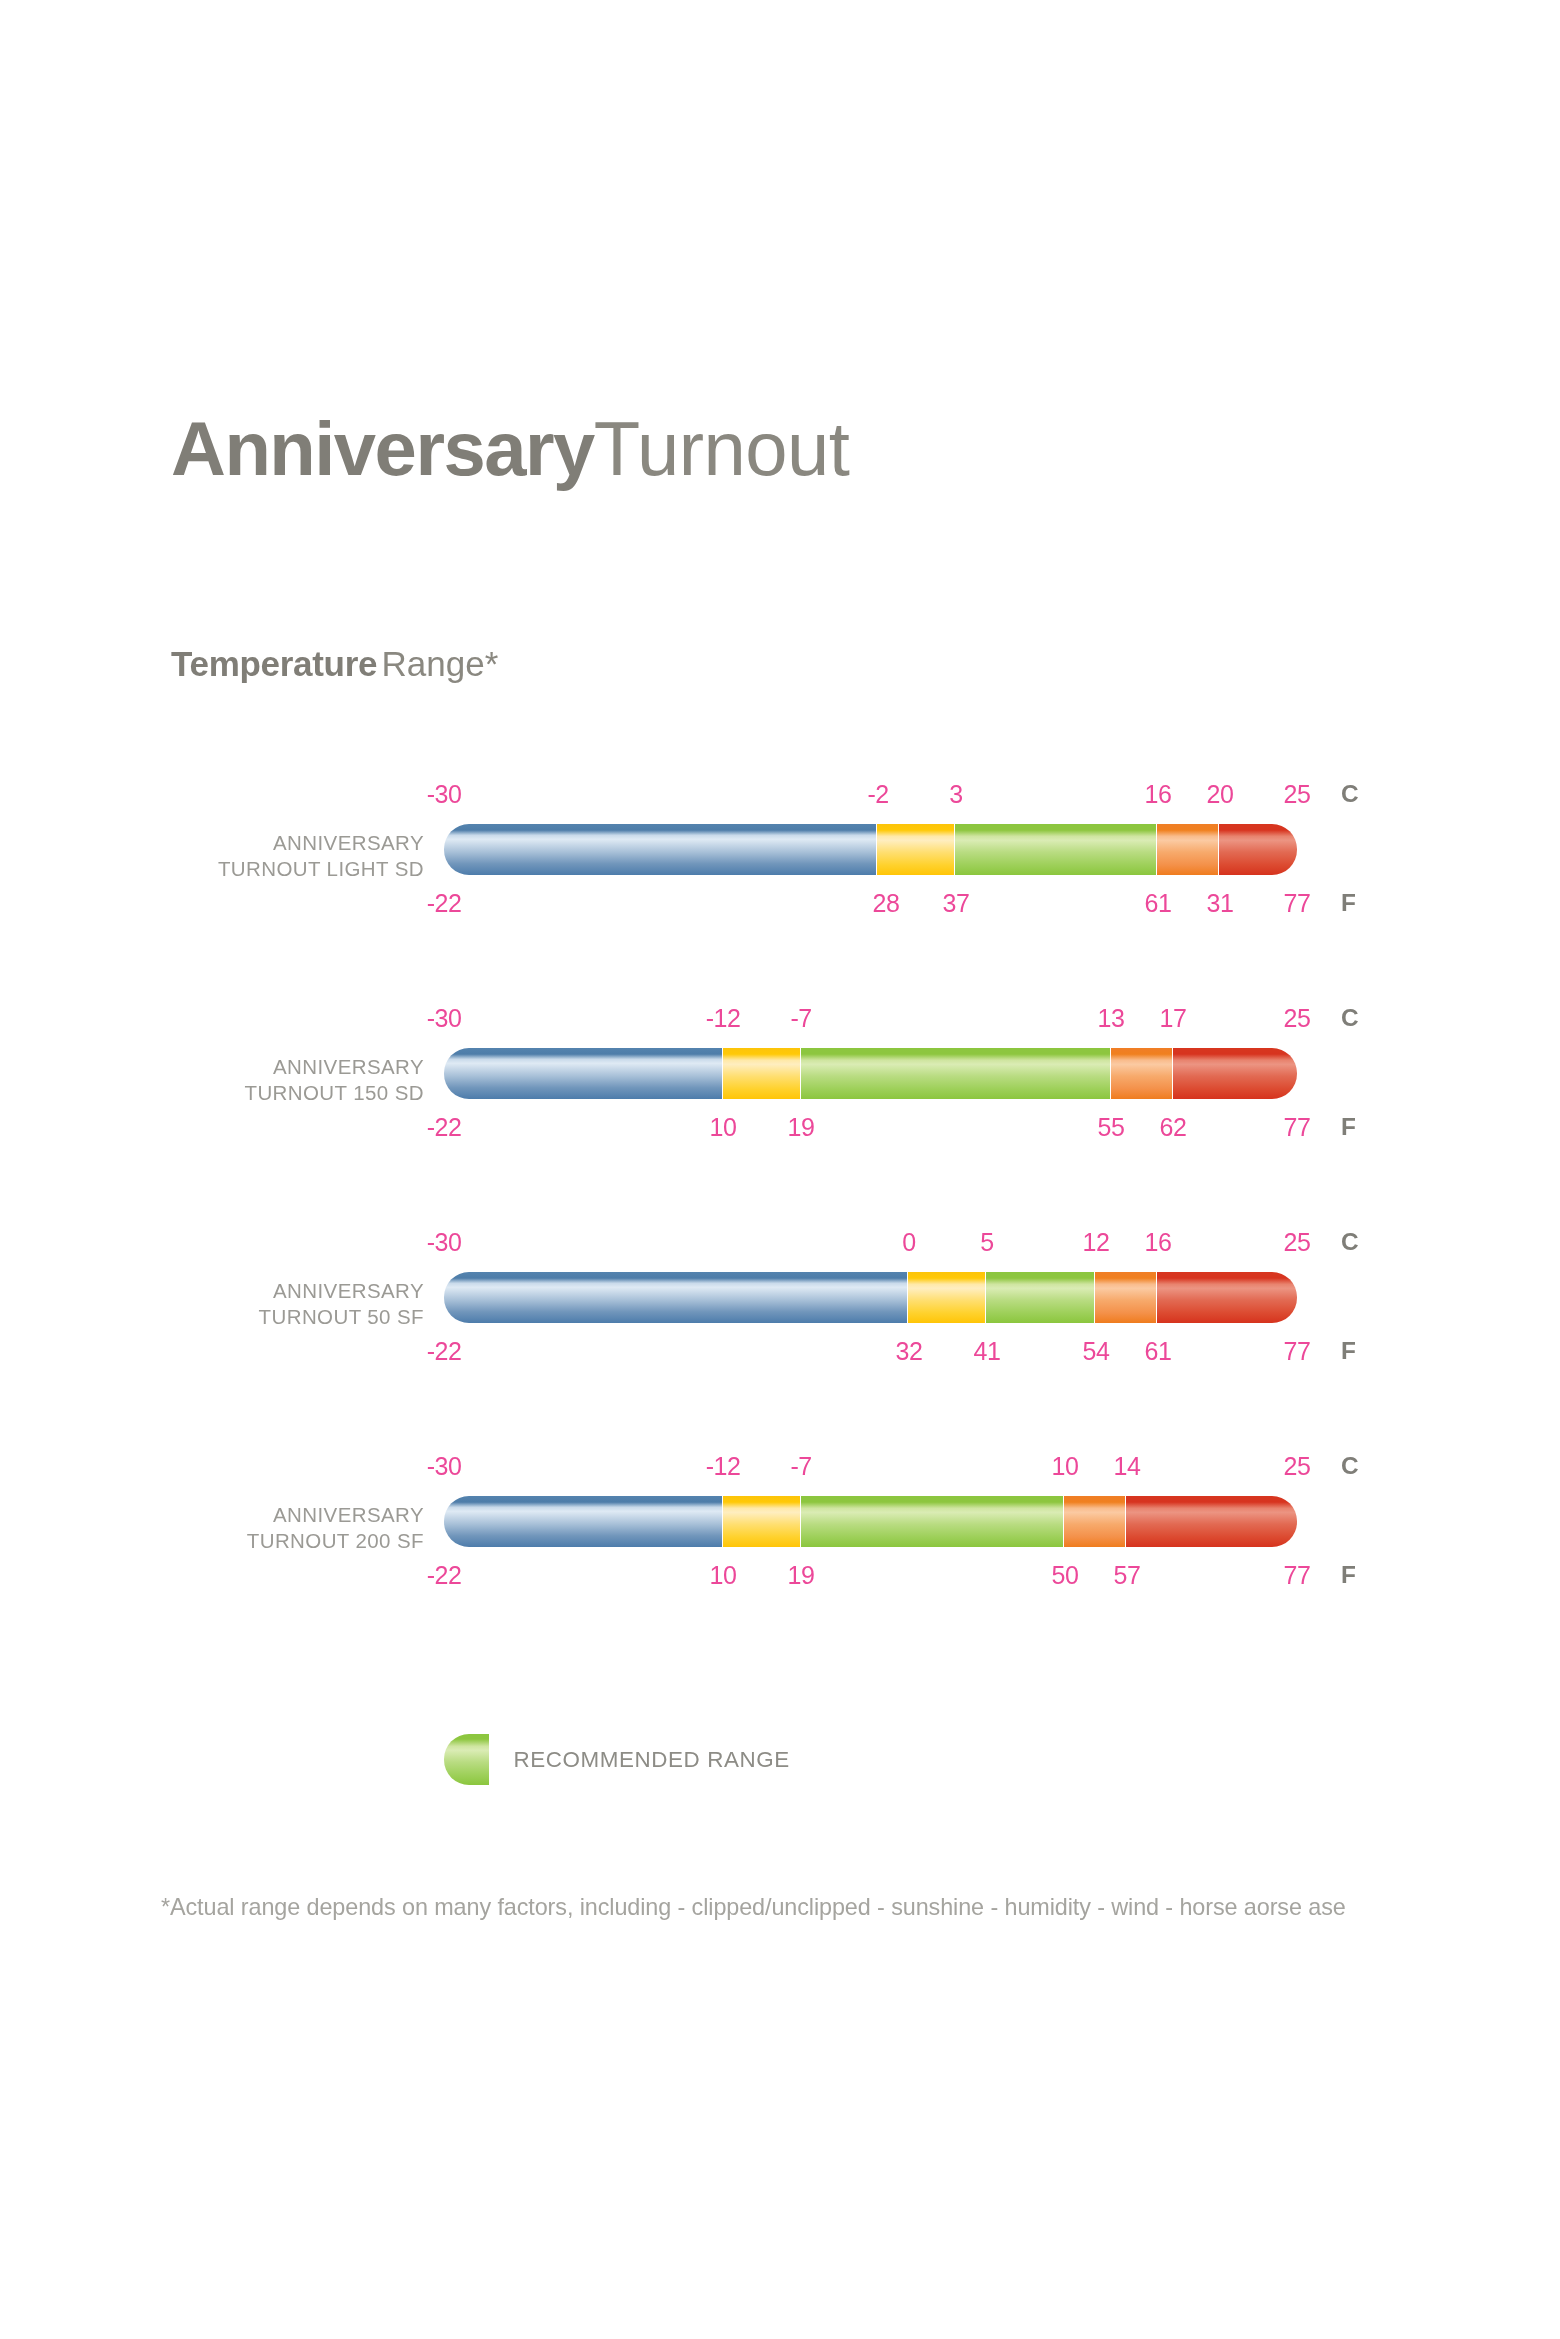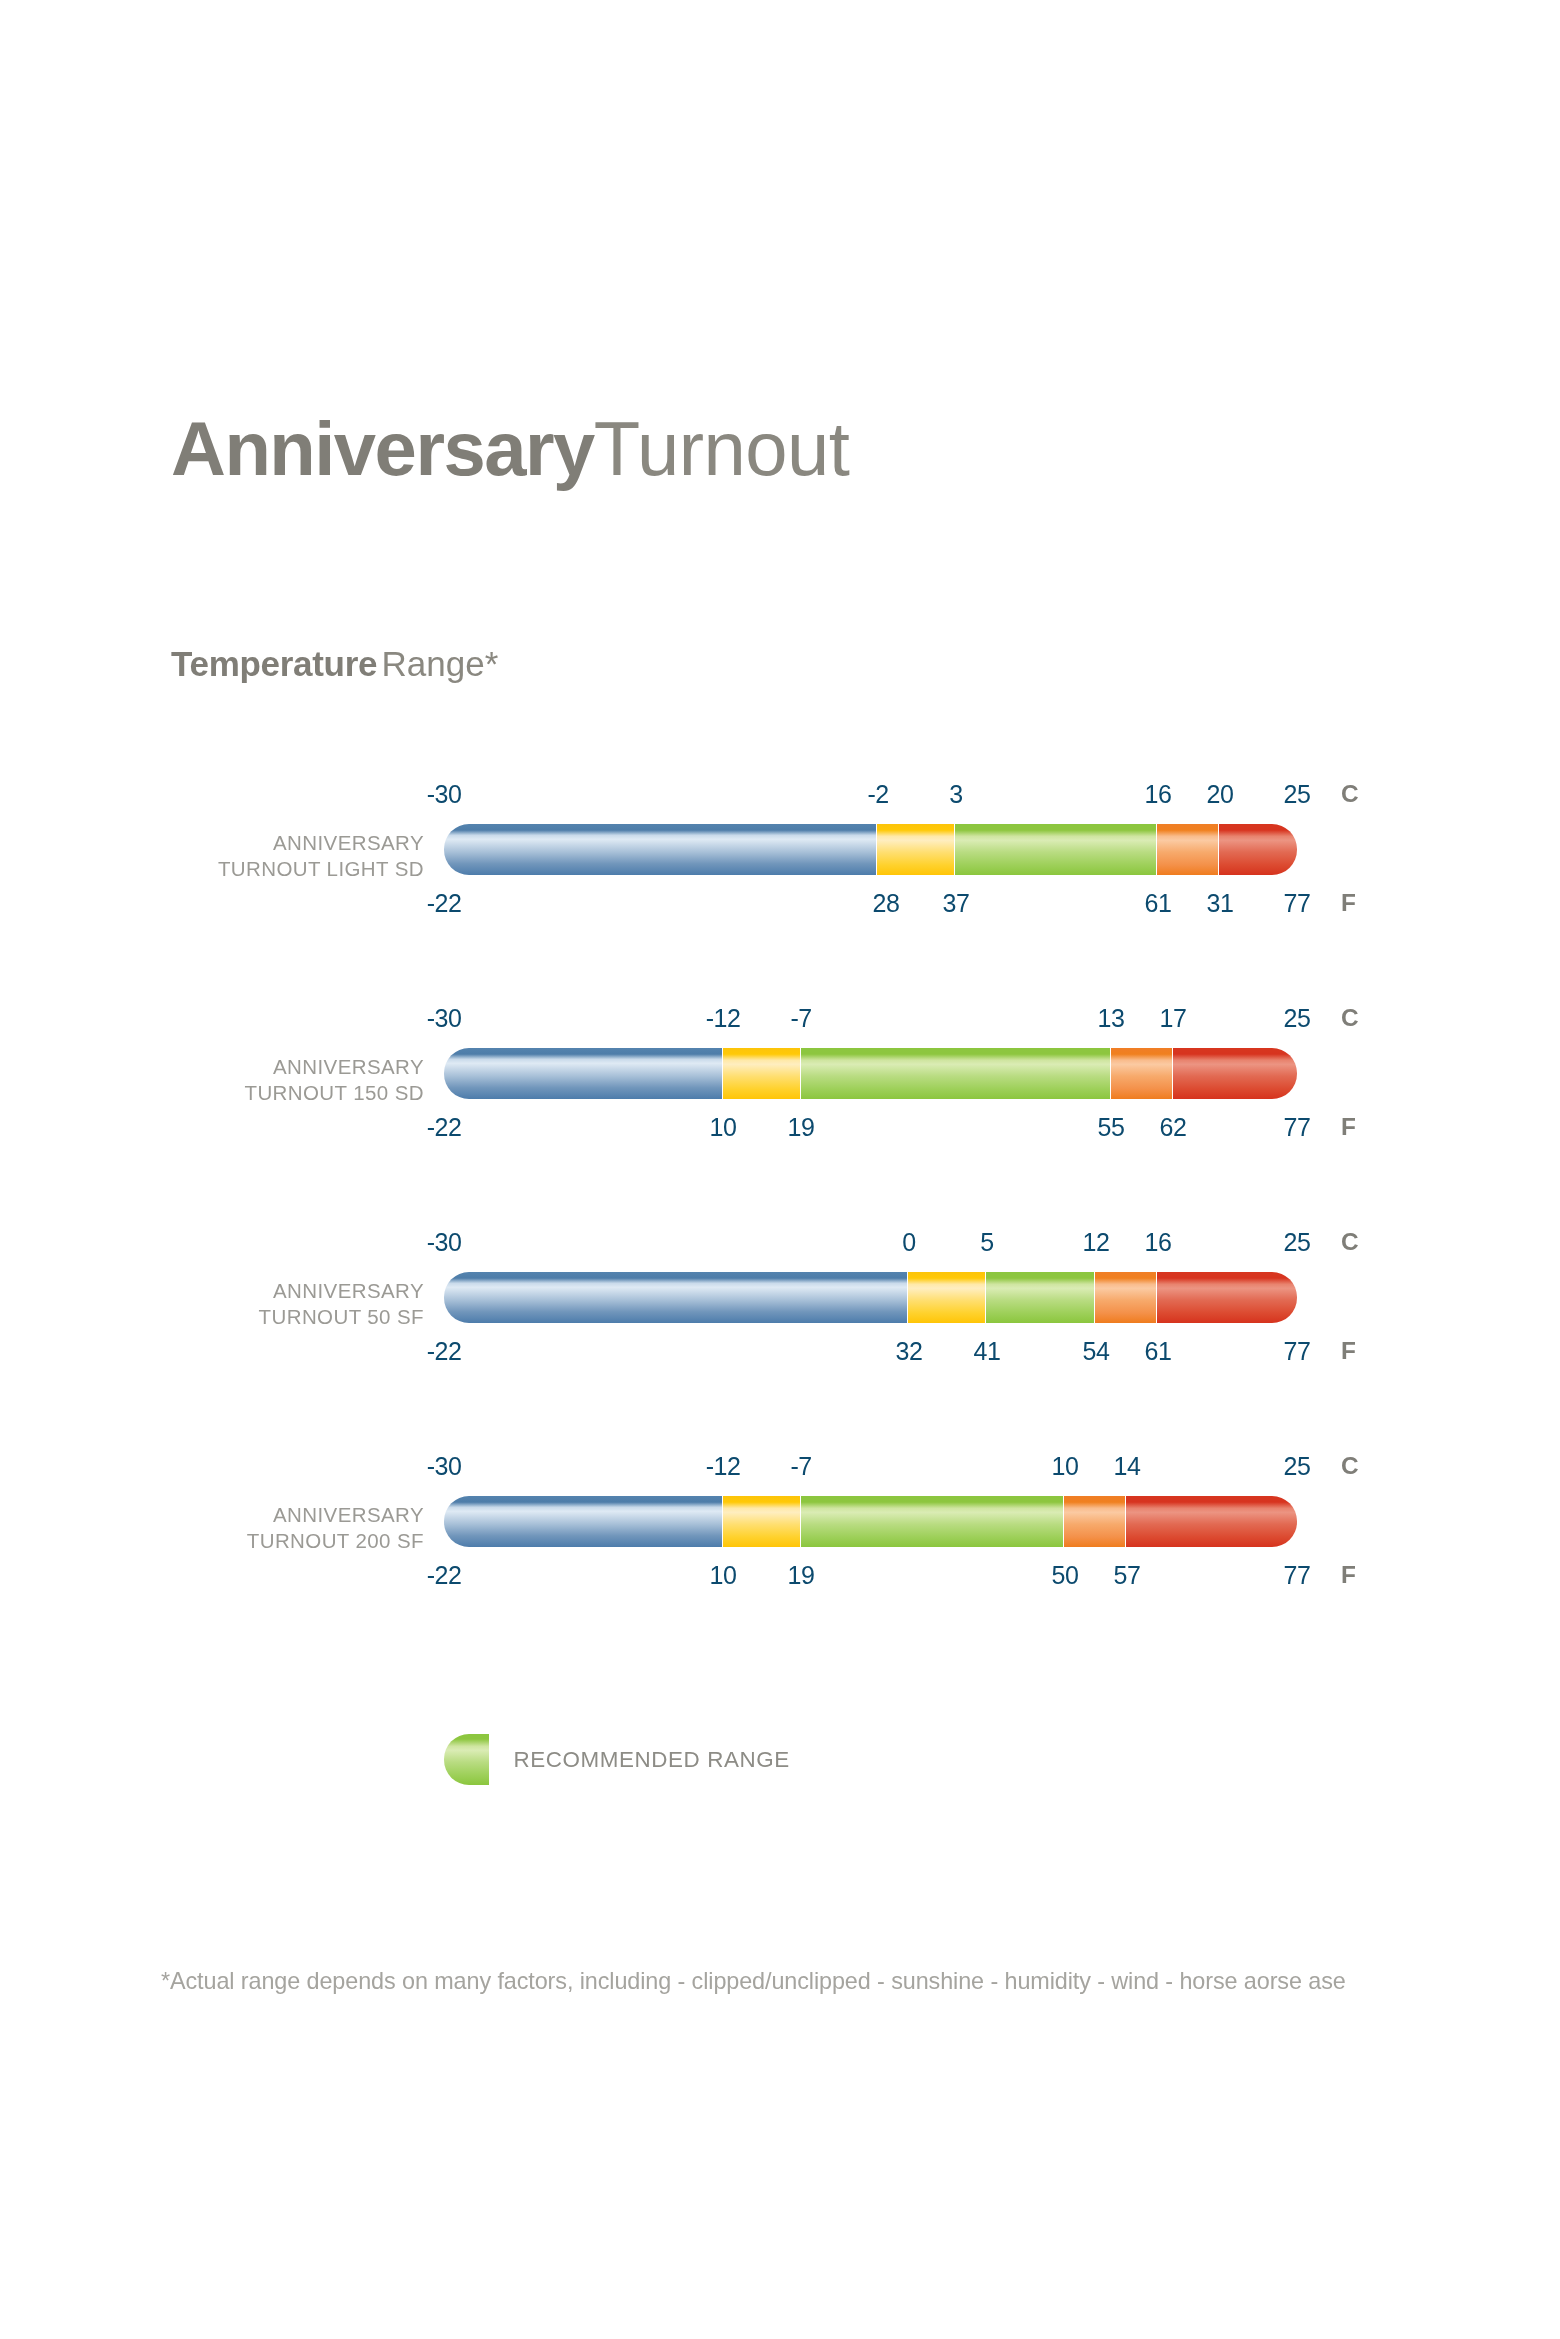--- a/index.html
+++ b/index.html
@@ -149,21 +149,21 @@
   }
 
   
 
   .ticks {
     position: absolute;
     left: 0;
     width: 853px;
     height: 29px;
     font-size: 25px;
-    color: #0c4a6e;
+    color: #ec4899;
     letter-spacing: -0.5px;
   }
   .ticks.top { top: 9.8px; }
   .ticks.bottom { top: 119px; }
 
   .tick {
     position: absolute;
     transform: translateX(-50%);
     white-space: nowrap;
   }
@@ -197,21 +197,21 @@
     margin-left: 24.4px;
     font-size: 22.4px;
     color: #8d8c86;
     letter-spacing: 0.6px;
   }
 
   
   .footnote {
     position: absolute;
     left: 161px;
-    top: 1968px;
+    top: 1894px;
     font-size: 23.4px;
     color: #a5a49f;
     white-space: nowrap;
     letter-spacing: -0.1px;
   }
 </style>
 </head>
 <body>
 
 <div class="page">

